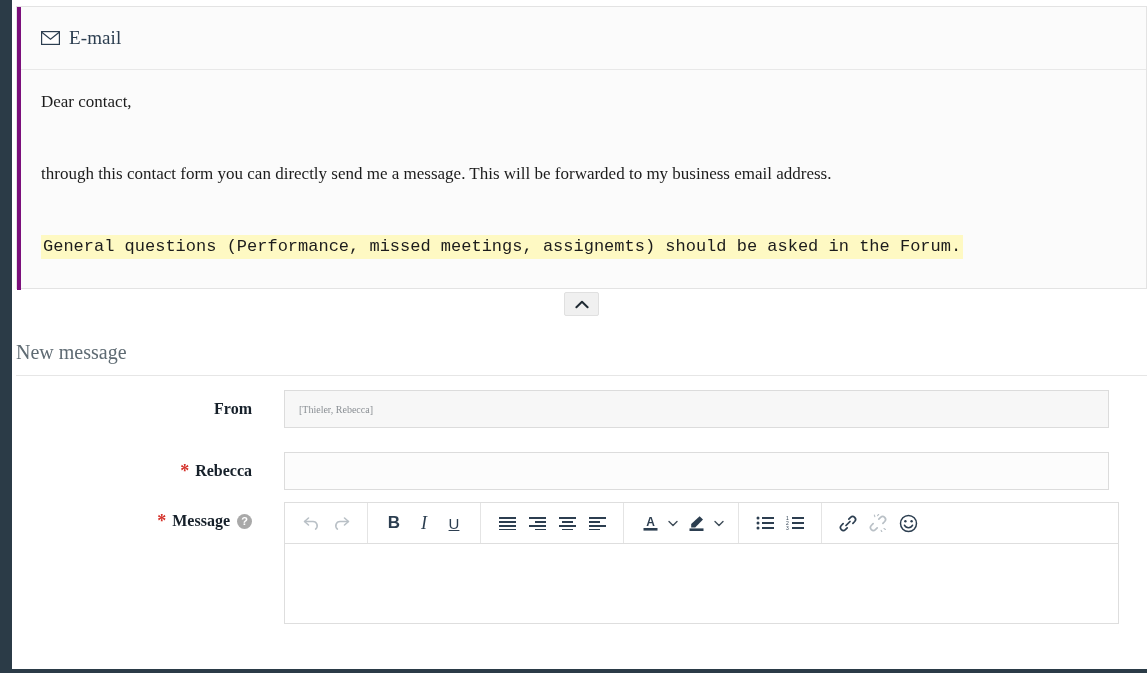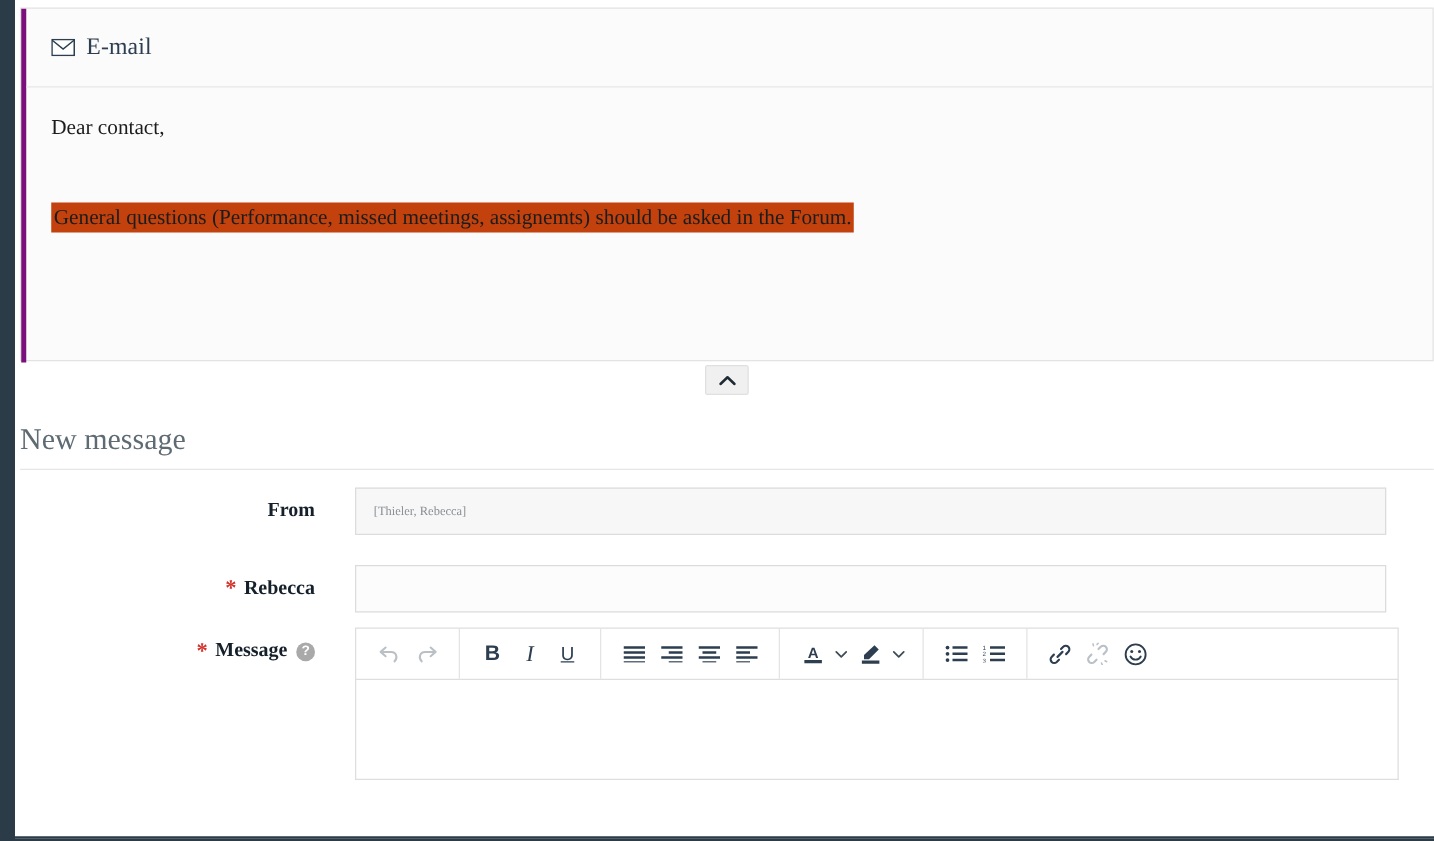--- a/index.html
+++ b/index.html
@@ -81,22 +81,23 @@
     box-sizing: border-box;
   }
   .info-body p {
     margin: 0 0 52px 0;
     font-size: 17px;
     line-height: 20px;
     color: #1c1c1c;
   }
   .info-body p.last { margin-bottom: 0; }
   .hl {
-    background: #c2410c;
+    background: #fef9c3;
     padding: 2px 2px 3px 2px;
+    font-family: Liberation Mono, monospace;
   }
 
   
   .collapse-btn {
     position: absolute;
     left: 552px;
     top: 292px;
     width: 35px;
     height: 24px;
     background: #f0f0f0;
@@ -108,21 +109,21 @@
     justify-content: center;
     cursor: pointer;
   }
   .collapse-btn svg { display: block; }
 
   
   .section-title {
     position: absolute;
     left: 4px;
     top: 337px;
-    font-size: 24px;
+    font-size: 20px;
     color: #5f6b73;
     font-weight: normal;
     margin: 0;
     line-height: 30px;
   }
   .section-rule {
     position: absolute;
     left: 4px;
     top: 375px;
     width: 1131px;
@@ -264,20 +265,21 @@
         <svg width="19" height="14" viewBox="0 0 19 14">
           <rect x="0.6" y="0.6" width="17.8" height="12.8" fill="#ffffff" stroke="#2c3e50" stroke-width="1.2"></rect>
           <path d="M0.8 1.2 L9.5 8.2 L18.2 1.2" fill="none" stroke="#2c3e50" stroke-width="1.2"></path>
         </svg>
       </span>
       <span class="info-title">E-mail</span>
     </div>
 
     <div class="info-body">
       <p>Dear contact,</p>
+      <p>through this contact form you can directly send me a message. This will be forwarded to my business email address.</p>
       <p class="last"><span class="hl">General questions (Performance, missed meetings, assignemts) should be asked in the Forum.</span></p>
     </div>
   </div>
 
   <div class="collapse-btn">
     <span>
       <svg width="14" height="9" viewBox="0 0 14 9">
         <path d="M1.4 7.2 L7 1.8 L12.6 7.2" fill="none" stroke="#1f2a33" stroke-width="2" stroke-linecap="round" stroke-linejoin="round"></path>
       </svg>
     </span>

